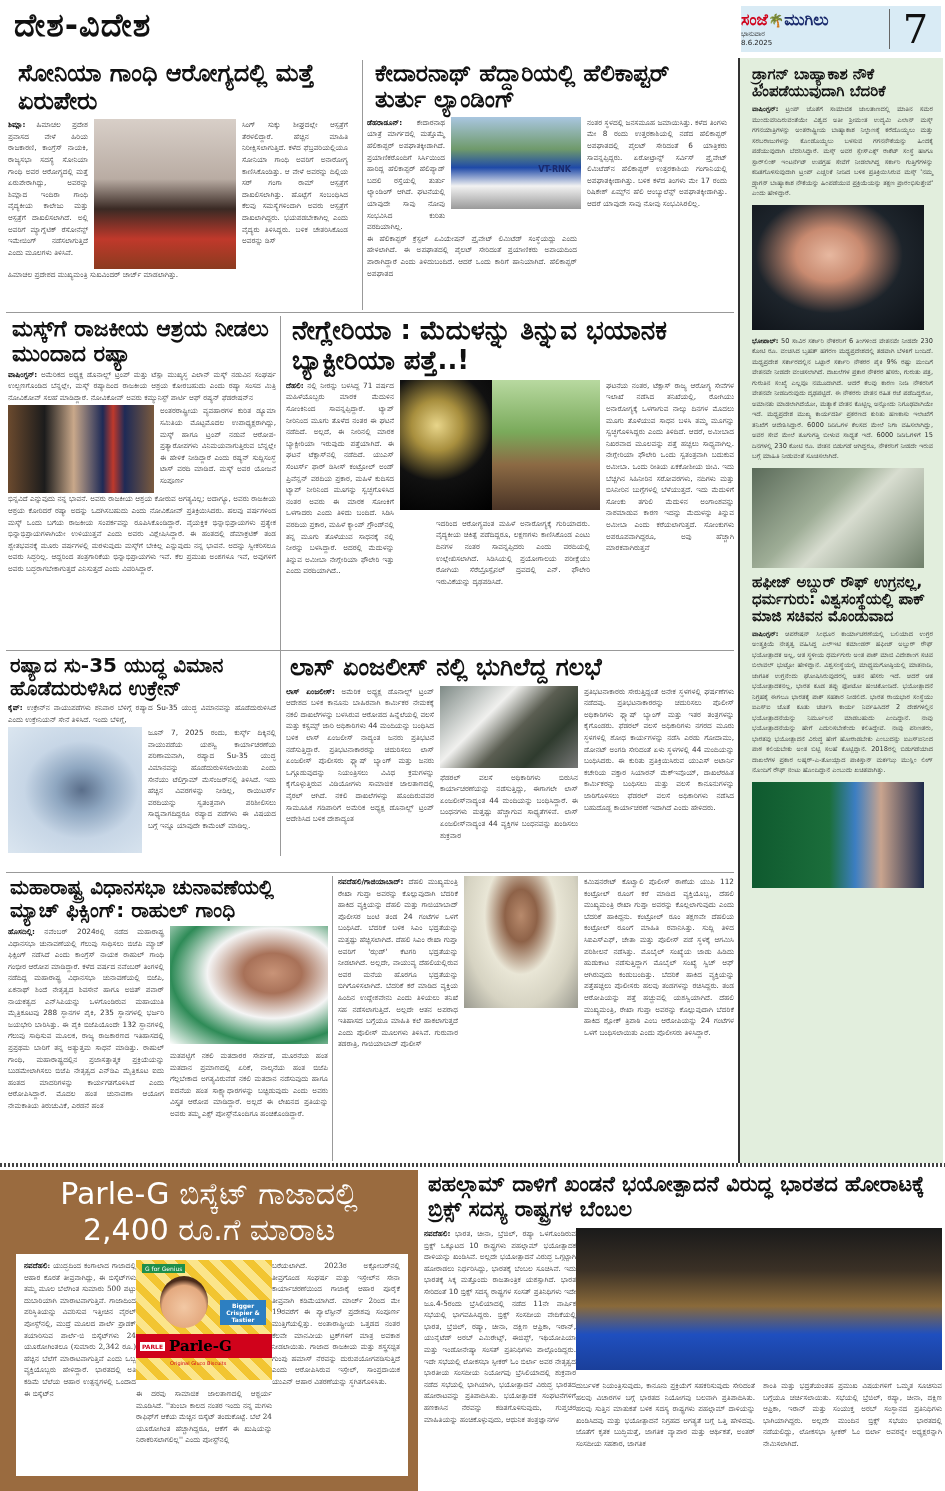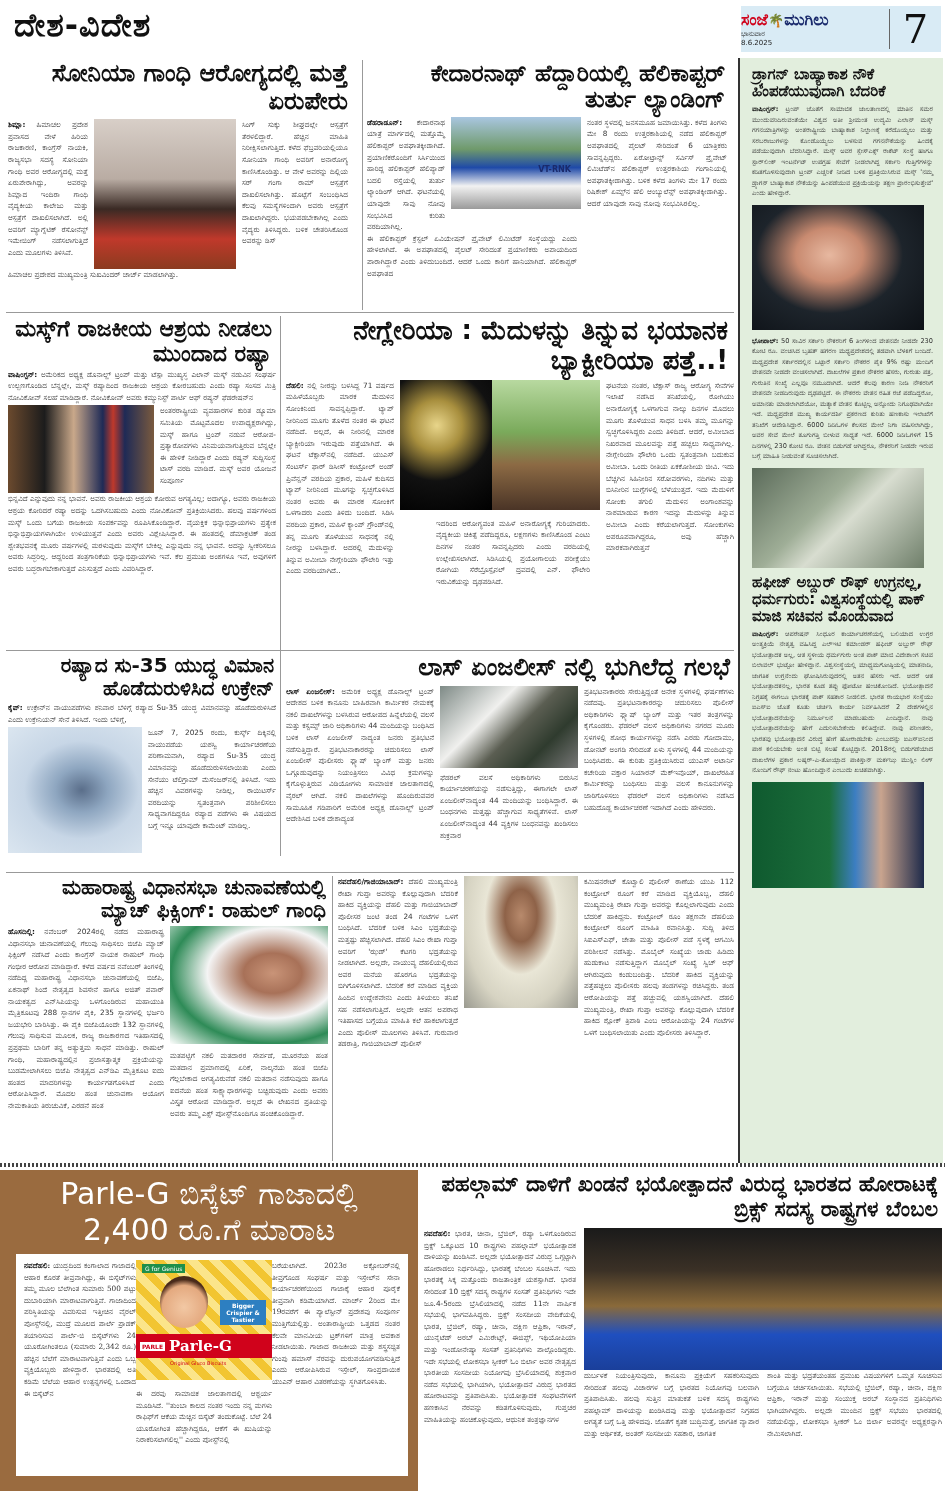--- a/index.html
+++ b/index.html
@@ -7,21 +7,21 @@
 .abs{position:absolute}
 .section-title{left:14px;top:6px;font-size:32px;font-weight:bold;letter-spacing:1px}
 .masthead{left:741px;top:6px;width:200px;height:46px;background:#d9ebf5;display:flex;align-items:center}
 .mast-left{width:148px;text-align:left}
 .mast-brand{font-size:16px;font-weight:bold;line-height:18px}
 .mast-brand .r{color:#d0021b}
 .mast-brand .b{color:#1a2a6c}
 .mast-day,.mast-date{font-size:7px;line-height:9px;color:#222}
 .mast-sep{width:1px;height:40px;background:#666}
 .mast-page{flex:1;text-align:center;font-family:"DejaVu Serif",serif;font-size:40px;line-height:44px}
-.hl{font-weight:bold;text-align:right;color:#111;line-height:1.15}
+.hl{font-weight:bold;text-align:left;color:#111;line-height:1.15}
 .body{font-size:7.3px;line-height:11.6px;color:#333;text-align:justify}
 .body b{color:#111}
 .img{background:#888;overflow:hidden}
 .vline{width:1px;background:#999}
 .hline{height:1px;background:#999}
 .dots{height:4px;background:repeating-linear-gradient(90deg,#444 0 2px,#fff 2px 4px)}
 .sidebar{left:738px;top:58px;width:205px;height:1105px;background:#e2eedd;border-left:2px solid #333}
 .side-hl{font-weight:bold;font-size:15px;line-height:17px;color:#111}
 .parle{left:0;top:1170px;width:418px;height:321px;background:#9a6b3f}
 .parle-hl{color:#fff;font-size:30px;line-height:36px;text-align:center;font-weight:normal}
@@ -159,35 +159,35 @@
   <div class="parle-hl">2,400 ರೂ.ಗೆ ಮಾರಾಟ</div>
   <div class="parle-inner" style="margin:6px 10px 0 16px;height:222px;padding:6px 8px;display:flex;gap:0">
     <div class="body" style="width:112px;font-family:'DejaVu Serif',serif"><b>ನವದೆಹಲಿ:</b> <span>ಯುದ್ಧದಿಂದ ಕಂಗಾಲಾದ ಗಾಜಾದಲ್ಲಿ ಆಹಾರ ಕೊರತೆ ತೀವ್ರವಾಗಿದ್ದು, ಈ ಬಿಸ್ಕೆಟ್‌ಗಳು ತಮ್ಮ ಮೂಲ ಬೆಲೆಗಿಂತ ಸುಮಾರು 500 ಪಟ್ಟು ದುಬಾರಿಯಾಗಿ ಮಾರಾಟವಾಗುತ್ತಿವೆ. ಗಾಜಾದಿಂದ ಪರಿಸ್ಥಿತಿಯನ್ನು ವಿವರಿಸುವ ಇತ್ತೀಚಿನ ವೈರಲ್ ಪೋಸ್ಟ್‌ನಲ್ಲಿ, ಮುದ್ರೆ ಮೂಲದ ಪಾರ್ಲೆ ಪ್ರಾಡಕ್ ತಯಾರಿಸುವ ಪಾರ್ಲೆ-ಜಿ ಬಿಸ್ಕೆಟ್‌ಗಳು 24 ಯೂರೋಗಿಂತಲೂ (ಸುಮಾರು 2,342 ರೂ.) ಹೆಚ್ಚಿನ ಬೆಲೆಗೆ ಮಾರಾಟವಾಗುತ್ತಿವೆ ಎಂದು ಒಬ್ಬ ವ್ಯಕ್ತಿಯೊಬ್ಬರು ಹೇಳಿದ್ದಾರೆ. ಭಾರತದಲ್ಲಿ ಅತಿ ಕಡಿಮೆ ಬೆಲೆಯ ಆಹಾರ ಉತ್ಪನ್ನಗಳಲ್ಲಿ ಒಂದಾದ ಈ ಬಿಸ್ಕೆಟ್‌ನ</span></div>
     <div style="width:136px">
       <div class="img" style="height:120px;background:repeating-linear-gradient(45deg,#f2c531 0 8px,#fbe58a 8px 16px);position:relative">
         <span style="position:absolute;left:6px;top:4px;font-size:6px;background:#1e8f4a;color:#fff;padding:1px 3px">G for Genius</span>
         <span style="position:absolute;left:24px;top:16px;width:48px;height:52px;border-radius:50%;background:radial-gradient(circle at 50% 60%,#f2c8a4 0%,#e4a97f 55%,#4a2a1a 70%)"></span>
         <span style="position:absolute;right:6px;top:40px;width:46px;font-size:6px;font-weight:bold;color:#fff;background:#2d7fc1;padding:2px;text-align:center">Bigger Crispier &amp; Tastier</span>
         <div style="position:absolute;left:0;right:0;top:74px;height:24px;background:#d0021b;display:flex;align-items:center;gap:4px;padding-left:4px">
           <span style="font-size:6px;background:#fff;color:#d0021b;padding:1px 2px;font-weight:bold">PARLE</span>
-          <span style="font-size:15px;font-weight:bold;color:#ffffff;font-family:'DejaVu Serif',serif">Parle-G</span>
+          <span style="font-size:15px;font-weight:bold;color:#000000;font-family:'DejaVu Serif',serif">Parle-G</span>
         </div>
         <span style="position:absolute;left:34px;top:100px;font-size:5px;color:#d0021b">Original Gluco Biscuits</span>
       </div>
       <div class="body" style="margin-top:8px;font-family:'DejaVu Serif',serif">ಈ ದರವು ಸಾಮಾಜಿಕ ಜಾಲತಾಣದಲ್ಲಿ ಆಶ್ಚರ್ಯ ಮೂಡಿಸಿದೆ. ''ತುಂಬಾ ಕಾಲದ ನಂತರ ಇಂದು ನನ್ನ ಮಗಳು ರಾಫಿಫ್‌ಗೆ ಆಕೆಯ ಮೆಚ್ಚಿನ ಬಿಸ್ಕೆಟ್ ತಂದುಕೊಟ್ಟೆ. ಬೆಲೆ 24 ಯೂರೋಗಿಂತ ಹೆಚ್ಚಾಗಿದ್ದರೂ, ಆಕೆಗೆ ಈ ಖುಷಿಯನ್ನು ನಿರಾಕರಿಸಲಾಗಲಿಲ್ಲ'' ಎಂದು ಪೋಸ್ಟ್‌ನಲ್ಲಿ</div>
     </div>
     <div class="body" style="flex:1;font-family:'DejaVu Serif',serif">ಬರೆಯಲಾಗಿದೆ. 2023ರ ಅಕ್ಟೋಬರ್‌ನಲ್ಲಿ ತೀವ್ರಗೊಂಡ ಸಂಘರ್ಷ ಮತ್ತು ಇಸ್ರೇಲ್‌ನ ಸೇನಾ ಕಾರ್ಯಾಚರಣೆಯಿಂದ ಗಾಜಾಕ್ಕೆ ಆಹಾರ ಪೂರೈಕೆ ತೀವ್ರವಾಗಿ ಕಡಿಮೆಯಾಗಿದೆ. ಮಾರ್ಚ್ 2ರಿಂದ ಮೇ 19ರವರೆಗೆ ಈ ಪ್ಯಾಲೆಸ್ಟೀನ್ ಪ್ರದೇಶವು ಸಂಪೂರ್ಣ ಮುತ್ತಿಗೆಯಲ್ಲಿತ್ತು. ಅಂತಾರಾಷ್ಟ್ರೀಯ ಒತ್ತಡದ ನಂತರ ಕೆಲವೇ ಮಾನವೀಯ ಟ್ರಕ್‌ಗಳಿಗೆ ಮಾತ್ರ ಅವಕಾಶ ನೀಡಲಾಯಿತು. ಗಾಜಾದ ರಾಜಕೀಯ ಮತ್ತು ಶಸ್ತ್ರಸಜ್ಜಿತ ಗುಂಪು ಹಮಾಸ್ ನೆರವನ್ನು ದುರುಪಯೋಗಪಡಿಸುತ್ತಿದೆ ಎಂದು ಆರೋಪಿಸಿರುವ ಇಸ್ರೇಲ್, ಸಾಂಪ್ರದಾಯಿಕ ಯುಎನ್ ಆಹಾರ ವಿತರಣೆಯನ್ನು ಸ್ಥಗಿತಗೊಳಿಸಿತು.</div>
   </div>
 </div>
 
 <div class="abs" style="left:424px;top:1170px;width:518px;height:321px">
   <div class="hl" style="font-size:21px;line-height:25px;padding:2px 4px 6px">ಪಹಲ್ಗಾಮ್ ದಾಳಿಗೆ ಖಂಡನೆ ಭಯೋತ್ಪಾದನೆ ವಿರುದ್ಧ ಭಾರತದ ಹೋರಾಟಕ್ಕೆ ಬ್ರಿಕ್ಸ್ ಸದಸ್ಯ ರಾಷ್ಟ್ರಗಳ ಬೆಂಬಲ</div>
-  <div style="display:flex;gap:8px">
+  <div style="display:flex;gap:0">
     <div class="body" style="width:152px"><b>ನವದೆಹಲಿ:</b> <span>ಭಾರತ, ಚೀನಾ, ಬ್ರೆಜಿಲ್, ರಷ್ಯಾ ಒಳಗೊಂಡಿರುವ ಬ್ರಿಕ್ಸ್ ಒಕ್ಕೂಟದ 10 ರಾಷ್ಟ್ರಗಳು ಪಹಲ್ಗಾಮ್ ಭಯೋತ್ಪಾದಕ ದಾಳಿಯನ್ನು ಖಂಡಿಸಿವೆ. ಅಲ್ಲದೇ ಭಯೋತ್ಪಾದನೆ ವಿರುದ್ಧ ಒಗ್ಗಟ್ಟಾಗಿ ಹೋರಾಡಲು ನಿರ್ಧರಿಸಿದ್ದು, ಭಾರತಕ್ಕೆ ಬೆಂಬಲ ಸೂಚಿಸಿವೆ. ಇದು ಭಾರತಕ್ಕೆ ಸಿಕ್ಕ ಮತ್ತೊಂದು ರಾಜತಾಂತ್ರಿಕ ಯಶಸ್ಸಾಗಿದೆ. ಭಾರತ ಸೇರಿದಂತೆ 10 ಬ್ರಿಕ್ಸ್ ಸದಸ್ಯ ರಾಷ್ಟ್ರಗಳ ಸಂಸತ್ ಪ್ರತಿನಿಧಿಗಳು ಇದೇ ಜೂ.4-5ರಂದು ಬ್ರೆಸಿಲಿಯಾದಲ್ಲಿ ನಡೆದ 11ನೇ ವಾರ್ಷಿಕ ಸಭೆಯಲ್ಲಿ ಭಾಗವಹಿಸಿದ್ದರು. ಬ್ರಿಕ್ಸ್ ಸಂಸದೀಯ ವೇದಿಕೆಯಲ್ಲಿ ಭಾರತ, ಬ್ರೆಜಿಲ್, ರಷ್ಯಾ, ಚೀನಾ, ದಕ್ಷಿಣ ಆಫ್ರಿಕಾ, ಇರಾನ್, ಯುನೈಟೆಡ್ ಅರಬ್ ಎಮಿರೇಟ್ಸ್, ಈಜಿಪ್ಟ್, ಇಥಿಯೋಪಿಯಾ ಮತ್ತು ಇಂಡೋನೇಷ್ಯಾ ಸಂಸತ್ ಪ್ರತಿನಿಧಿಗಳು ಪಾಲ್ಗೊಂಡಿದ್ದರು. ಇದೇ ಸಭೆಯಲ್ಲಿ ಲೋಕಸಭಾ ಸ್ಪೀಕರ್ ಓಂ ಬಿರ್ಲಾ ಅವರ ನೇತೃತ್ವದ ಭಾರತೀಯ ಸಂಸದೀಯ ನಿಯೋಗವು ಬ್ರೆಸಿಲಿಯಾದಲ್ಲಿ ಶುಕ್ರವಾರ ನಡೆದ ಸಭೆಯಲ್ಲಿ ಭಾಗಿಯಾಗಿ, ಭಯೋತ್ಪಾದನೆ ವಿರುದ್ಧ ಭಾರತದ ಹೋರಾಟವನ್ನು ಪ್ರತಿಪಾದಿಸಿತು. ಭಯೋತ್ಪಾದಕ ಸಂಘಟನೆಗಳಿಗೆ ಹಣಕಾಸಿನ ನೆರವನ್ನು ಕಡಿತಗೊಳಿಸುವುದು, ಗುಪ್ತಚರ ಮಾಹಿತಿಯನ್ನು ಹಂಚಿಕೊಳ್ಳುವುದು, ಆಧುನಿಕ ತಂತ್ರಜ್ಞಾನಗಳ</span></div>
     <div style="flex:1">
       <div class="img" style="height:142px;background:linear-gradient(180deg,#1a1a1a 0%,#3b3126 30%,#8a6a3a 55%,#1f4fbf 75%,#1a3f9a 100%)"></div>
-      <div style="display:flex;gap:8px;margin-top:0">
+      <div style="display:flex;gap:8px;margin-top:10px">
         <div class="body" style="flex:1">ದುರ್ಬಳಕೆ ನಿಯಂತ್ರಿಸುವುದು, ಕಾನೂನು ಪ್ರಕ್ರಿಯೆಗೆ ಸಹಕರಿಸುವುದು ಸೇರಿದಂತೆ ಹಲವು ವಿಚಾರಗಳ ಬಗ್ಗೆ ಭಾರತದ ನಿಯೋಗವು ಬಲವಾಗಿ ಪ್ರತಿಪಾದಿಸಿತು. ಹಲವು ಸುತ್ತಿನ ಮಾತುಕತೆ ಬಳಿಕ ಸದಸ್ಯ ರಾಷ್ಟ್ರಗಳು ಪಹಲ್ಗಾಮ್ ದಾಳಿಯನ್ನು ಖಂಡಿಸಿದವು ಮತ್ತು ಭಯೋತ್ಪಾದನೆ ನಿಗ್ರಹದ ಅಗತ್ಯತೆ ಬಗ್ಗೆ ಒತ್ತಿ ಹೇಳಿದವು. ಜೊತೆಗೆ ಕೃತಕ ಬುದ್ಧಿಮತ್ತೆ, ಜಾಗತಿಕ ವ್ಯಾಪಾರ ಮತ್ತು ಆರ್ಥಿಕತೆ, ಅಂತರ್ ಸಂಸದೀಯ ಸಹಕಾರ, ಜಾಗತಿಕ</div>
         <div class="body" style="flex:1">ಶಾಂತಿ ಮತ್ತು ಭದ್ರತೆಯಂತಹ ಪ್ರಮುಖ ವಿಷಯಗಳಿಗೆ ಒಮ್ಮತ ಸೂಚಿಸುವ ಬಗ್ಗೆಯೂ ಚರ್ಚಿಸಲಾಯಿತು. ಸಭೆಯಲ್ಲಿ ಬ್ರೆಜಿಲ್, ರಷ್ಯಾ, ಚೀನಾ, ದಕ್ಷಿಣ ಆಫ್ರಿಕಾ, ಇರಾನ್ ಮತ್ತು ಸಂಯುಕ್ತ ಅರಬ್ ಸಂಸ್ಥಾನದ ಪ್ರತಿನಿಧಿಗಳು ಭಾಗಿಯಾಗಿದ್ದರು. ಅಲ್ಲದೇ ಮುಂದಿನ ಬ್ರಿಕ್ಸ್ ಸಭೆಯು ಭಾರತದಲ್ಲಿ ನಡೆಯಲಿದ್ದು, ಲೋಕಸಭಾ ಸ್ಪೀಕರ್ ಓಂ ಬಿರ್ಲಾ ಅವರನ್ನೇ ಅಧ್ಯಕ್ಷರನ್ನಾಗಿ ನೇಮಿಸಲಾಗಿದೆ.</div>
       </div>
     </div>
   </div>
 </div>
 
 </body></html>

